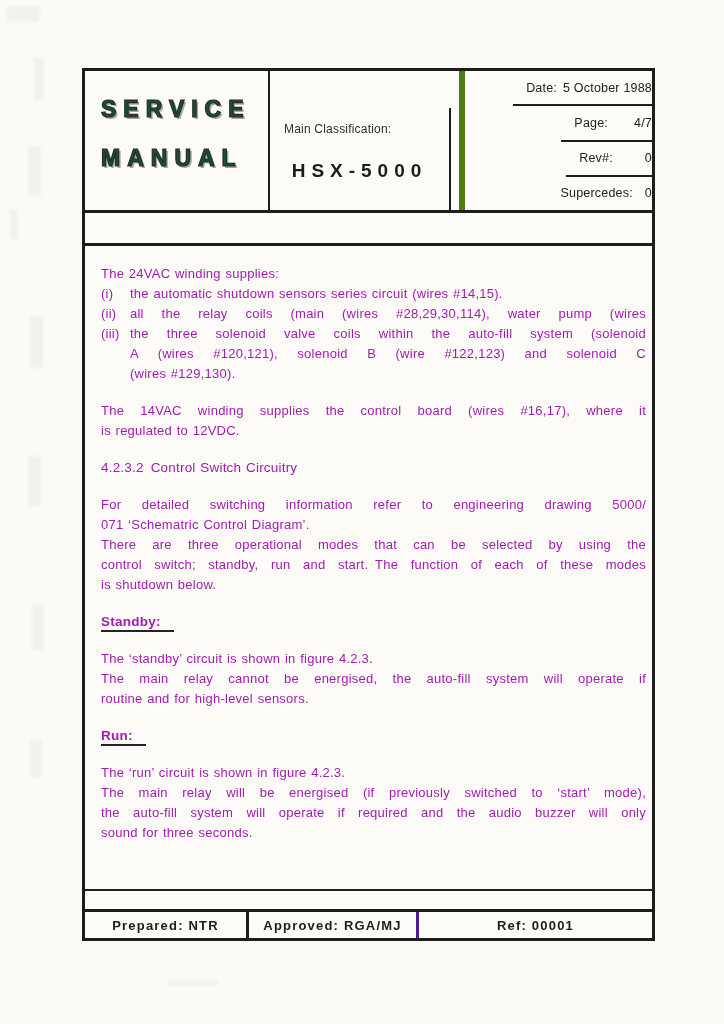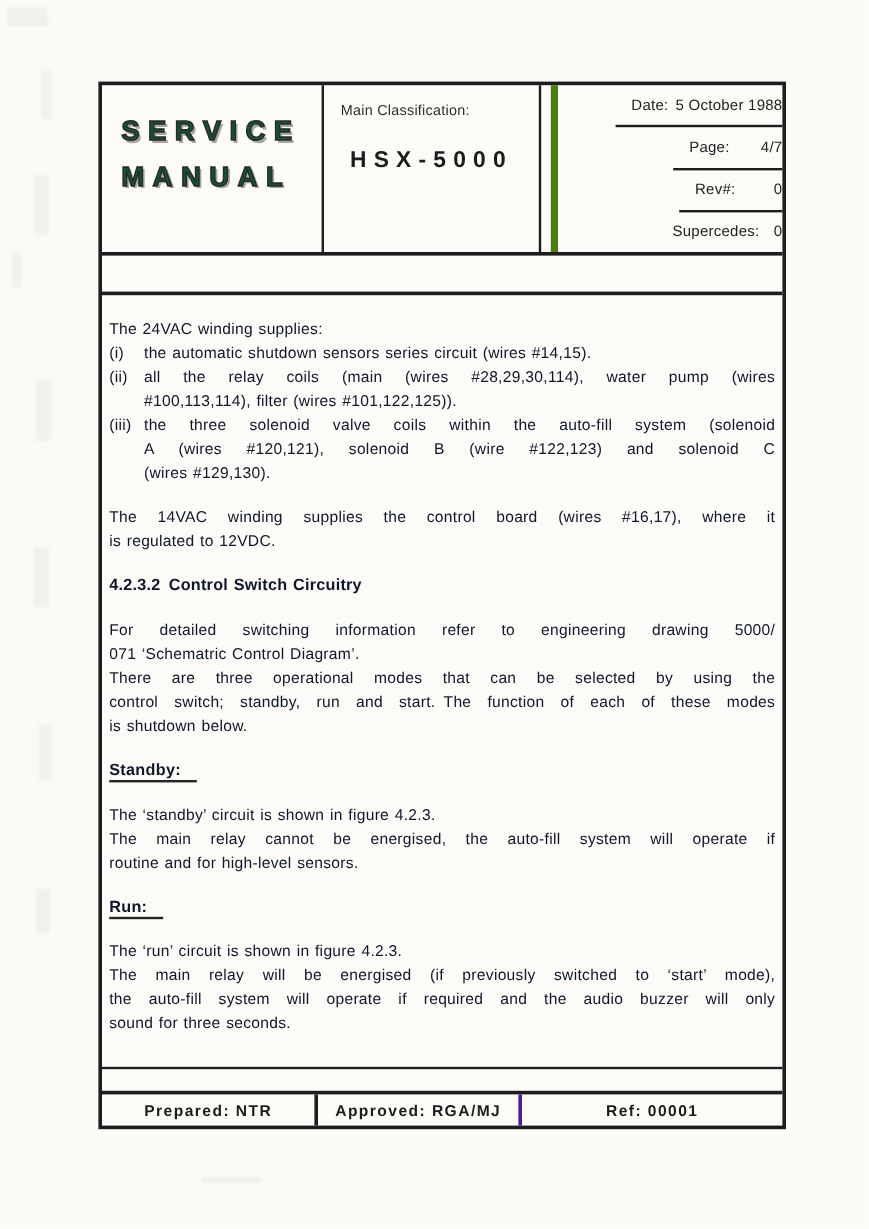--- a/index.html
+++ b/index.html
@@ -22,59 +22,59 @@
   }
 
   
   .header-row{display:flex;height:142px;border-bottom:3px solid #1d1d1d;box-sizing:border-box;flex:none;}
   .title-cell{width:185px;border-right:2px solid #1d1d1d;box-sizing:border-box;padding:27px 0 0 16px;}
   .outline-word{
     font-size:23px;font-weight:bold;letter-spacing:7px;line-height:1;
     color:#14532d;-webkit-text-stroke:1.2px #2a2a2a;
     text-shadow:2px 2px 0 rgba(80,80,80,.5);
   }
-  .outline-word + .outline-word{margin-top:15px;}
-  .class-cell{flex:1;border-right:2px solid #1d1d1d;box-sizing:border-box;position:relative;padding:14px 0 0 14px;}
+  .outline-word + .outline-word{margin-top:26px;}
+  .class-cell{flex:1;border-right:2px solid #1d1d1d;box-sizing:border-box;position:relative;padding:14px 0 0 14px;margin-top:37px;}
   .class-label{font-size:12px;color:#2e2e2e;letter-spacing:.2px;}
   .model{
     position:absolute;left:0;right:0;top:52px;text-align:center;
     font-size:19px;font-weight:bold;letter-spacing:6px;color:#1c1c1c;
   }
   .meta-cell{width:193px;margin-left:8px;border-left:6px solid #4d7c0f;box-sizing:border-box;display:flex;flex-direction:column;align-items:flex-end;}
   .meta-row{flex:1;display:flex;align-items:center;padding-left:13px;font-size:12.5px;color:#222;letter-spacing:.2px;}
   .meta-row:not(:last-child){border-bottom:2px solid #1d1d1d;}
 
   
   .spacer-band{height:33px;border-bottom:3px solid #1d1d1d;box-sizing:border-box;flex:none;}
   .gap-band{height:18px;flex:none;}
 
   
   .body-area{
     flex:1;border-bottom:2px solid #1d1d1d;box-sizing:border-box;
-    padding:18px 6px 0 6px;overflow:hidden;
-    font-size:13px;line-height:20px;color:#0f172a;letter-spacing:.25px;word-spacing:.8px;
+    padding:18px 6px 0 16px;overflow:hidden;
+    font-size:13px;line-height:20px;color:#a21caf;letter-spacing:.25px;word-spacing:.8px;
   }
   .para{margin:0 0 17px 0;}
-  .heading{font-weight:bold;font-size:13.5px;margin:16px 0 17px 0;letter-spacing:.2px;}
+  .heading{font-weight:normal;font-size:13.5px;margin:16px 0 17px 0;letter-spacing:.2px;}
   .subheading{margin:0 0 17px 0;}
   .u{font-weight:bold;font-size:13.5px;border-bottom:2px solid #242424;padding:0 13px 1px 0;text-align:center;}
   .bline{min-height:20px;}
   .bline.just{text-align:justify;text-align-last:justify;align-items:center;}
   .bline.flex{display:flex;text-align:left;text-align-last:auto;}
   .marker{flex:0 0 29px;}
   .ltext{flex:1;}
   .bline.flex.just .ltext{text-align:justify;text-align-last:justify;}
 
   
   .footer-row{height:29px;border-top:3px solid #1d1d1d;box-sizing:border-box;display:flex;flex:none;}
   .fcell{
     display:flex;align-items:center;justify-content:center;box-sizing:border-box;
     font-weight:bold;font-size:13px;letter-spacing:1.2px;color:#1c1c1c;
   }
-  .fcell:nth-child(1){width:180px;border-right:3px solid #1d1d1d;}
+  .fcell:nth-child(1){width:164px;border-right:3px solid #1d1d1d;}
   .fcell:nth-child(2){width:170px;border-right:3px solid #4c1d95;}
   .fcell:nth-child(3){flex:1;}
 </style>
 </head>
 <body>
 
 <div class="page">
 
   <div class="artifact" style="left:6px;top:6px;width:34px;height:16px;"></div>
   <div class="artifact" style="left:34px;top:58px;width:10px;height:42px;"></div>
@@ -123,24 +123,20 @@
         <div class="para">
           <div class="bline">The 24VAC winding supplies:</div>
           <div class="bline flex">
             <span class="marker">(i)</span>
             <span class="ltext">the automatic shutdown sensors series circuit (wires #14,15).</span>
           </div>
           <div class="bline just flex">
             <span class="marker">(ii)</span>
             <span class="ltext">all the relay coils (main (wires #28,29,30,114), water pump (wires</span>
           </div>
-          <div class="bline flex">
-            <span class="marker"></span>
-            <span class="ltext">#100,113,114), filter (wires #101,122,125)).</span>
-          </div>
           <div class="bline just flex">
             <span class="marker">(iii)</span>
             <span class="ltext">the three solenoid valve coils within the auto-fill system (solenoid</span>
           </div>
           <div class="bline just flex">
             <span class="marker"></span>
             <span class="ltext">A (wires #120,121), solenoid B (wire #122,123) and solenoid C</span>
           </div>
           <div class="bline flex">
             <span class="marker"></span>

